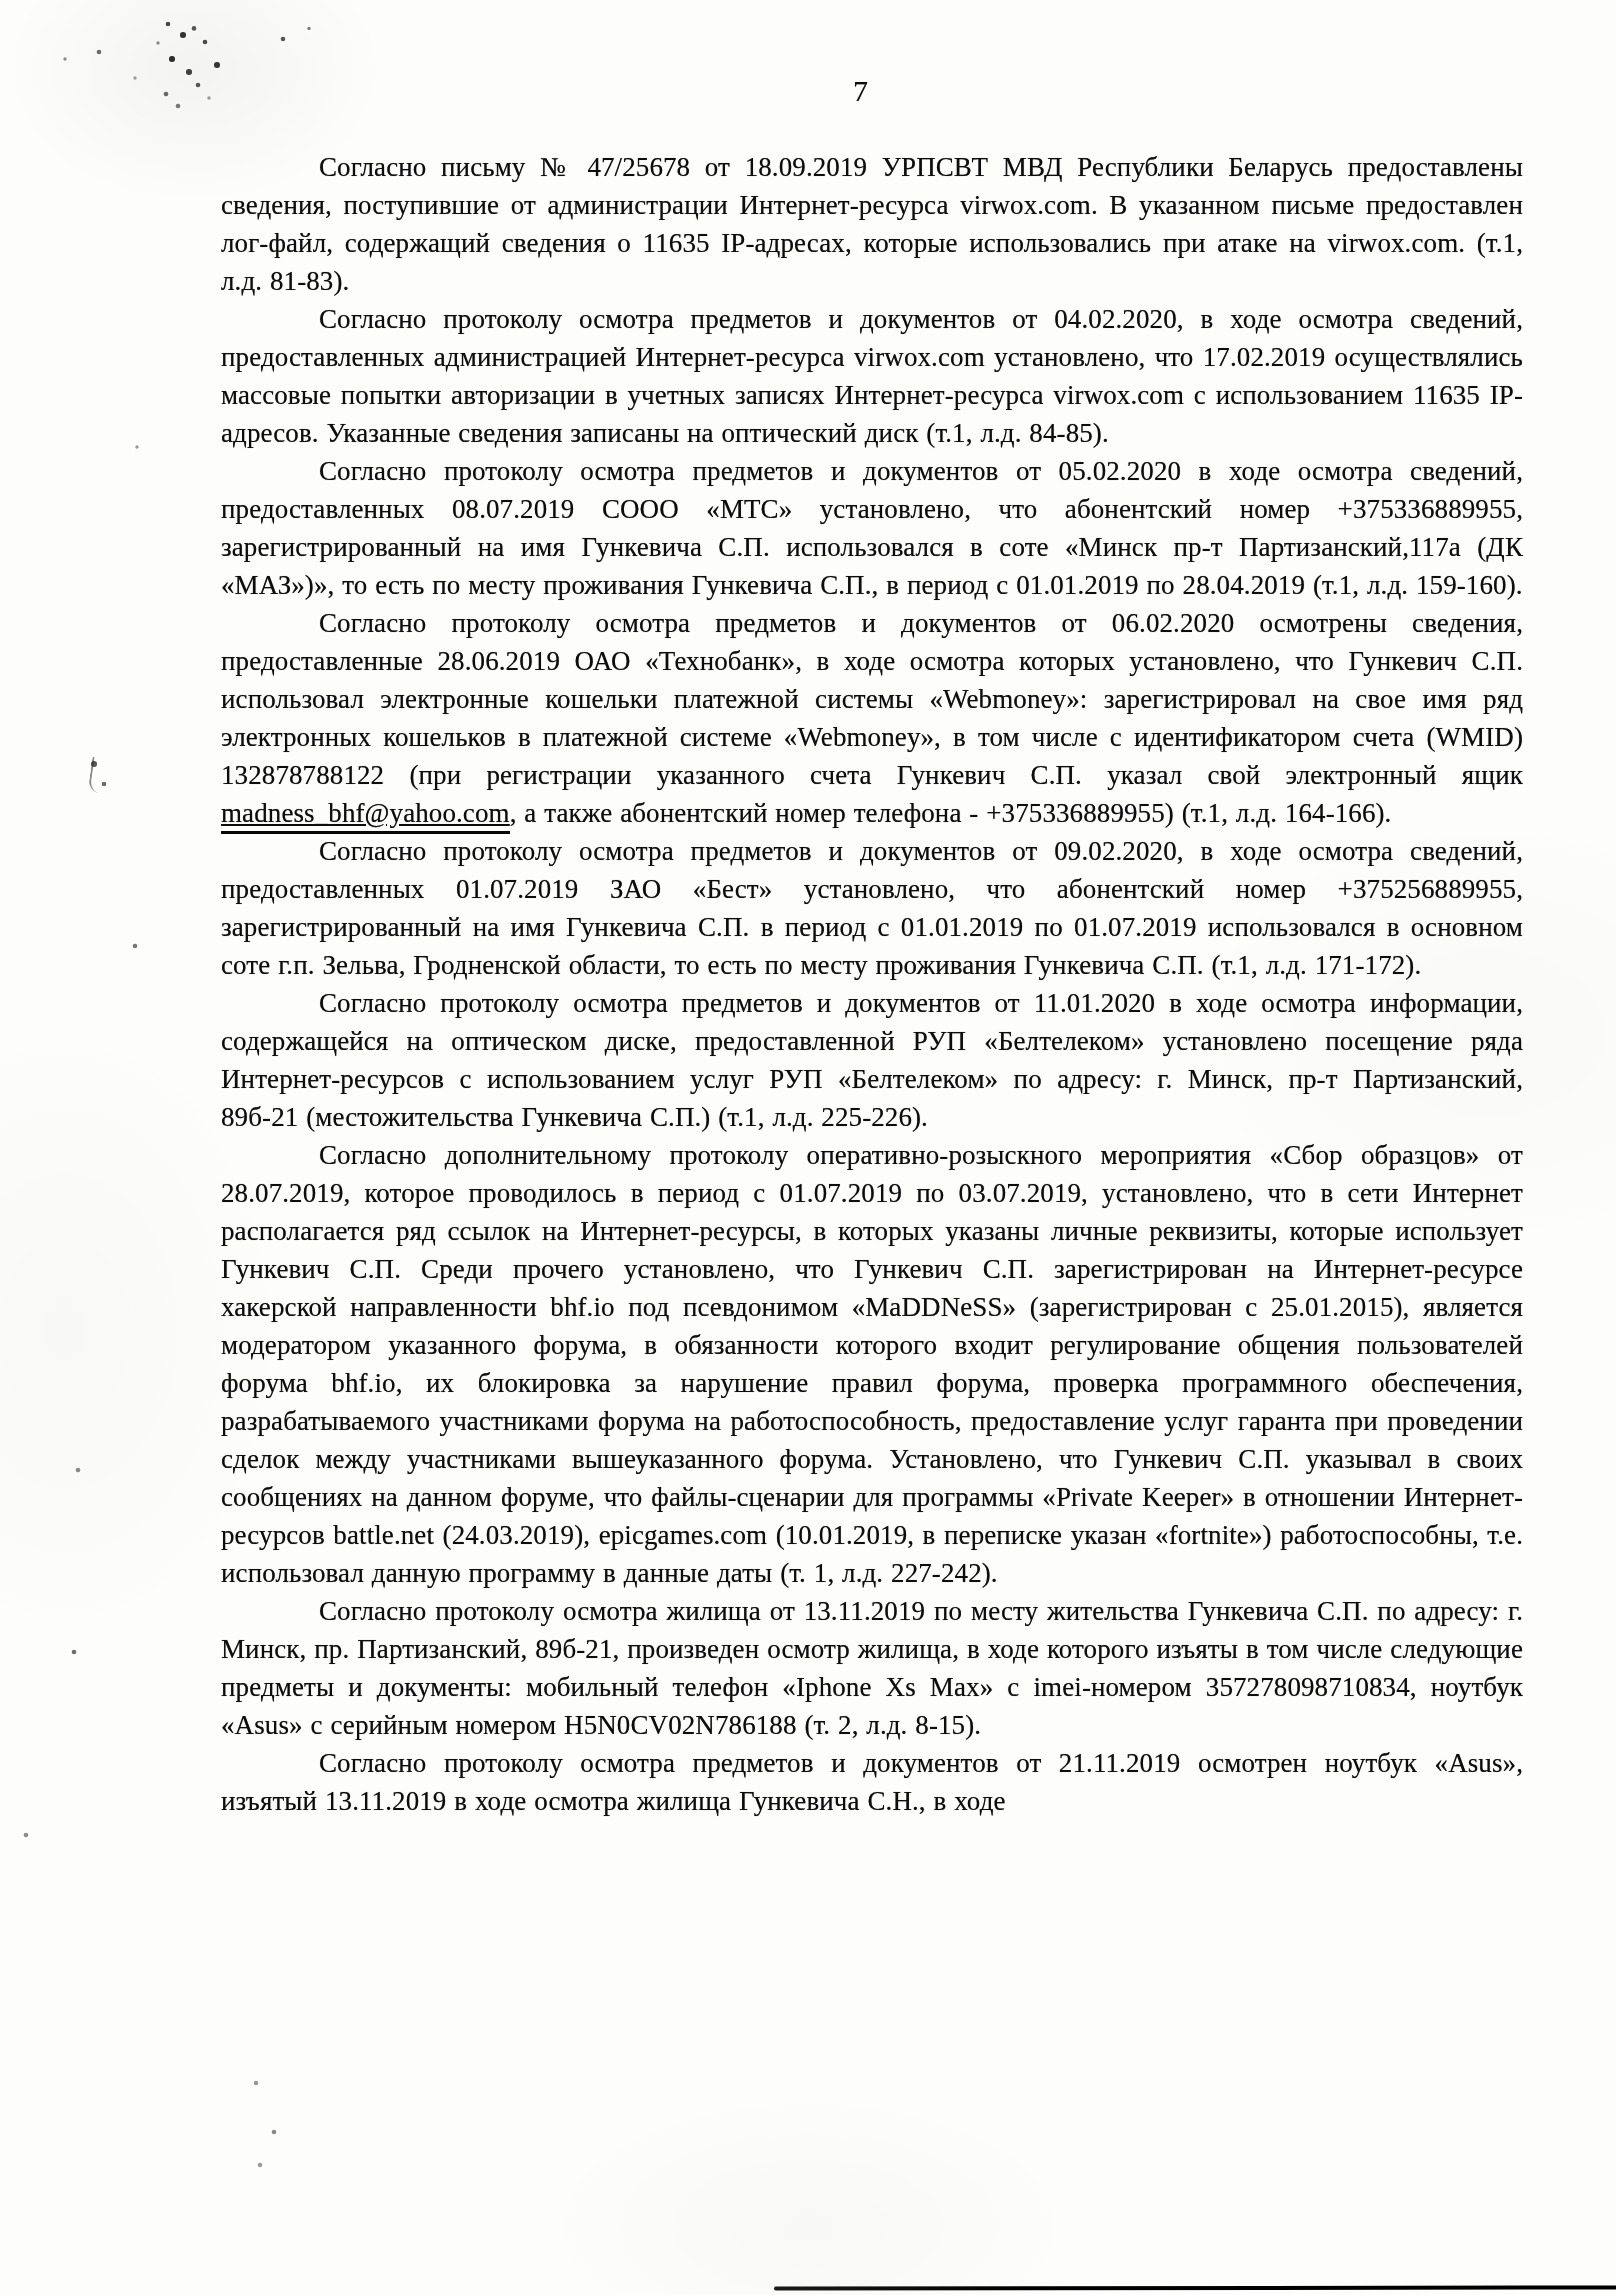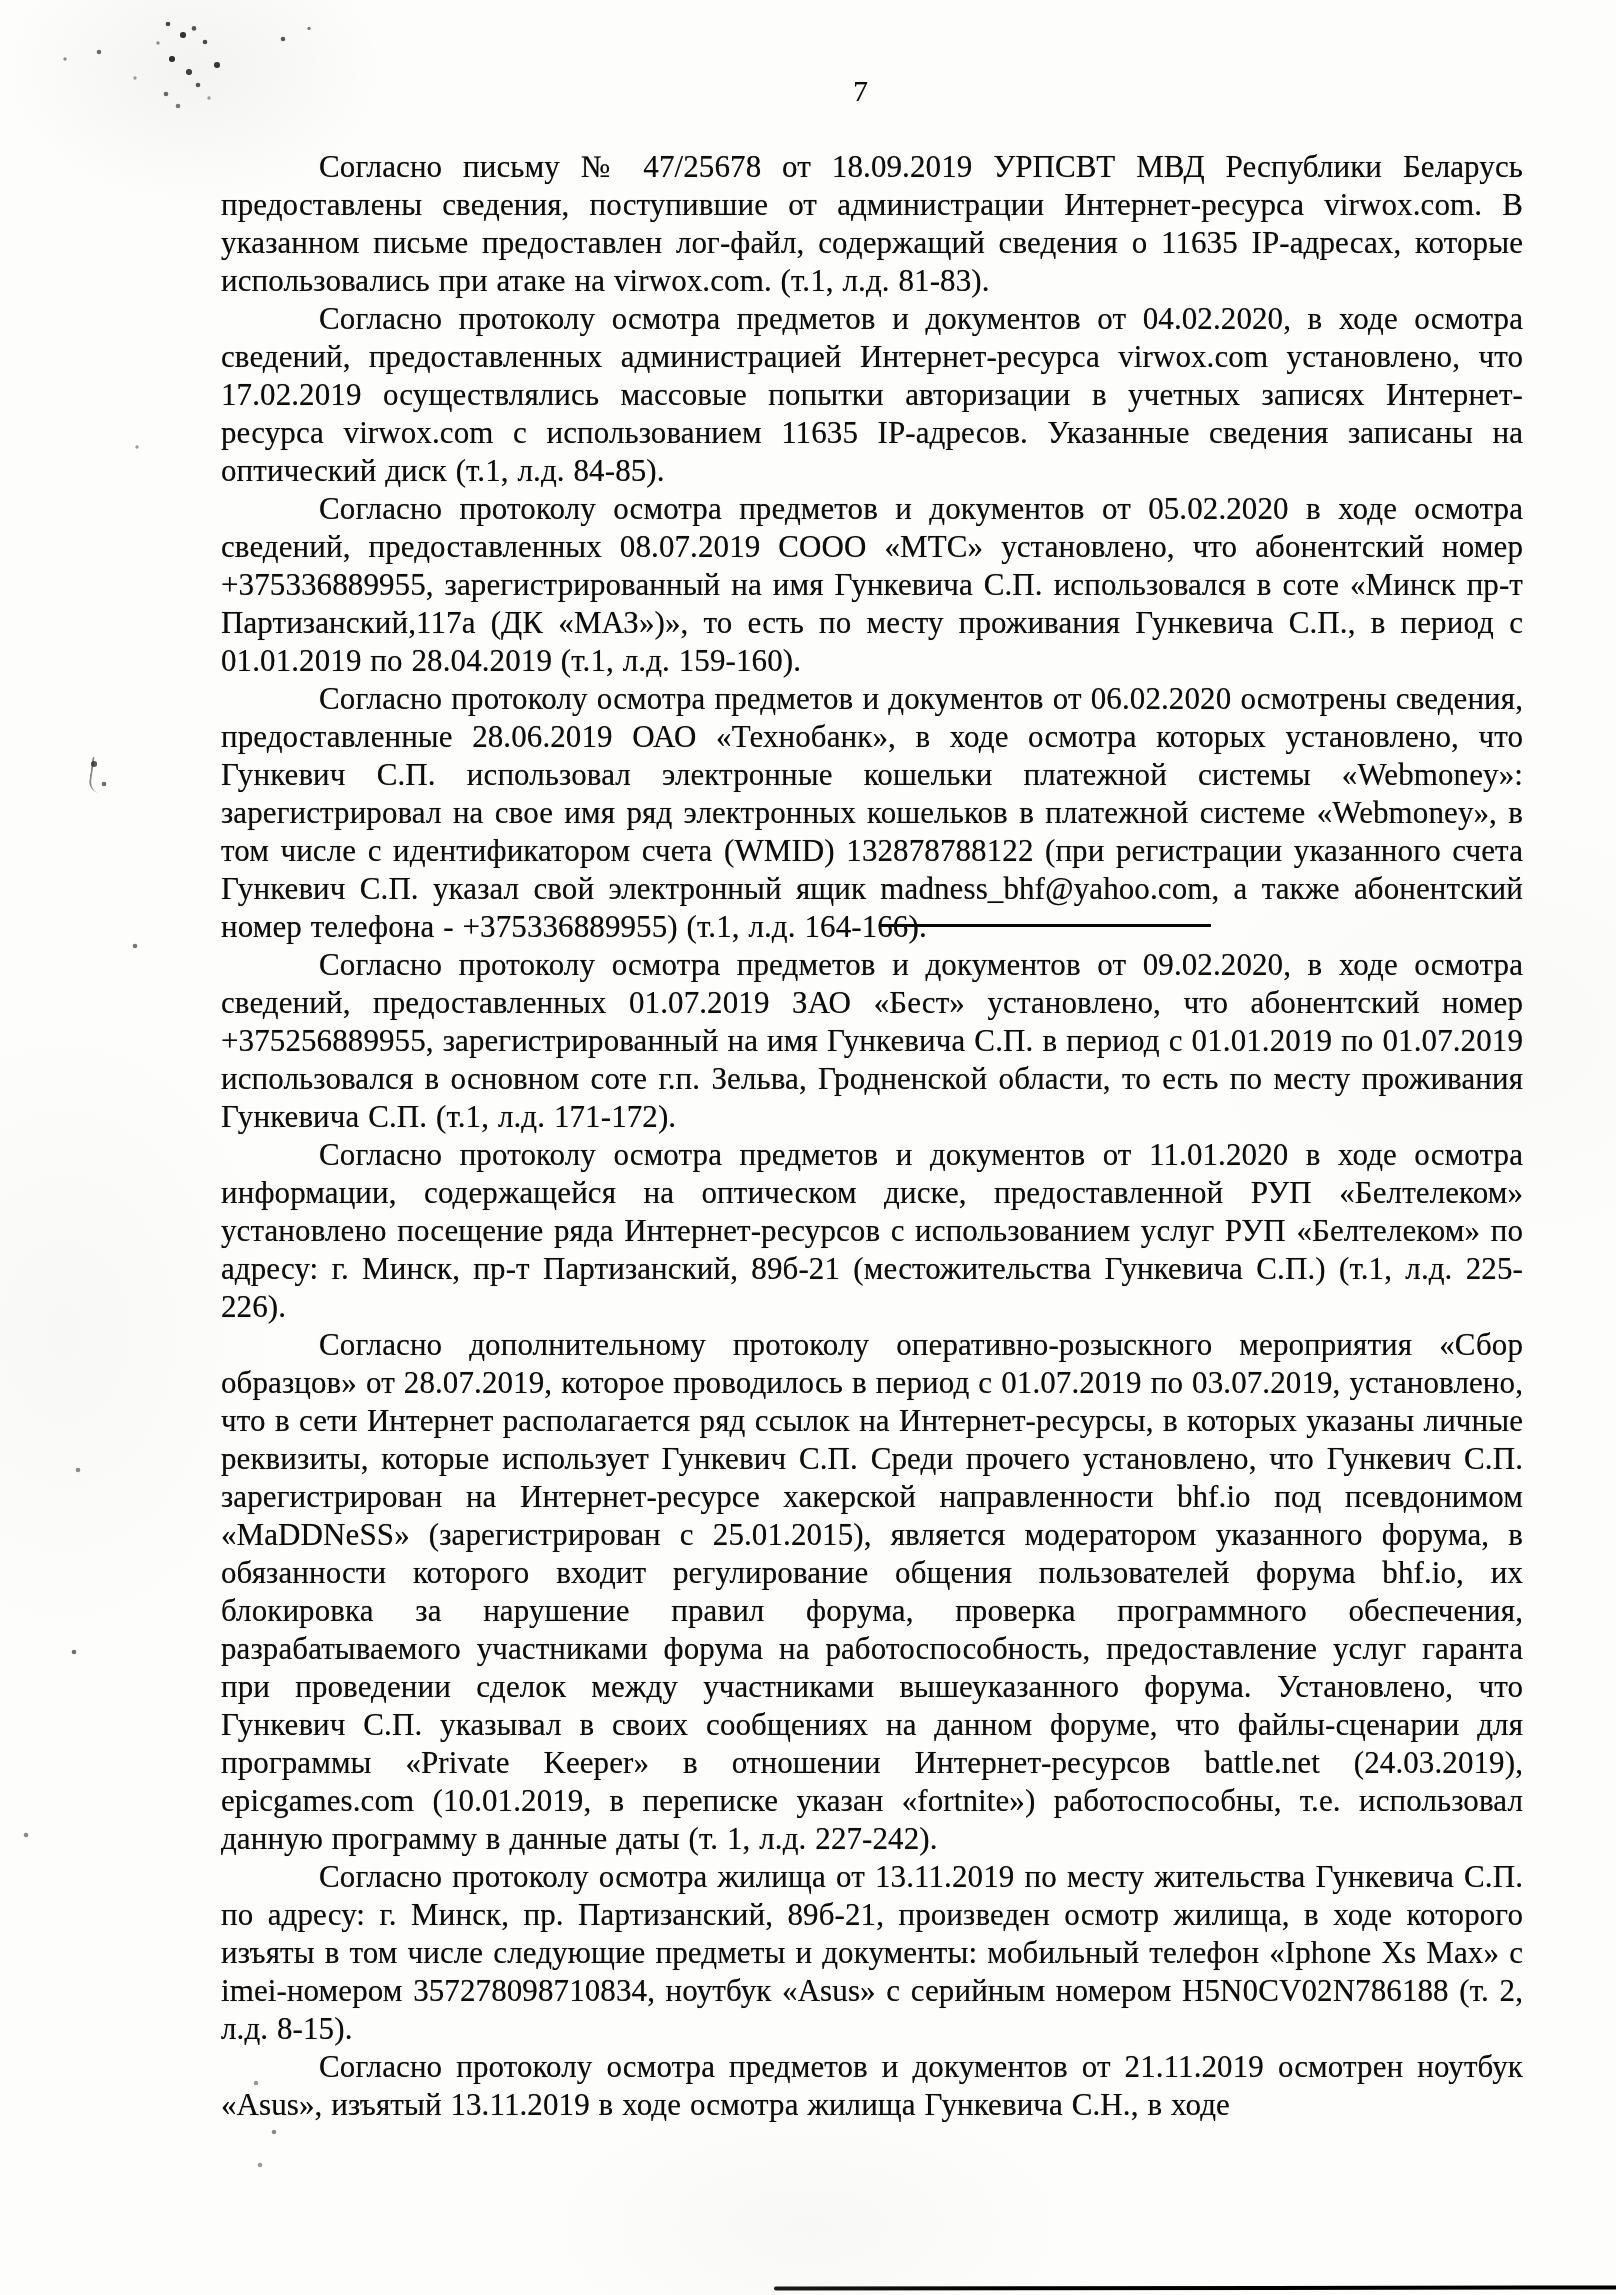--- a/index.html
+++ b/index.html
@@ -28,35 +28,36 @@
     left: 853px;
     font-size: 30px;
     line-height: 1;
     text-shadow: 0 0 0.7px rgba(0,0,0,0.5);
   }
   .text-block {
     position: absolute;
     top: 148px;
     left: 221px;
     width: 1302px;
-    font-size: 31px;
+    font-size: 27px;
     line-height: 38px;
     text-align: justify;
     letter-spacing: 0.1px;
     word-spacing: 1px;
     text-shadow: 0 0 0.7px rgba(0,0,0,0.55);
   }
   .text-block p {
     margin: 0;
     padding: 0;
     text-indent: 98px;
   }
   .email-underlined {
+    text-decoration: underline;
     border-bottom: 3.3px solid #070707;
-    padding-bottom: 18px;
+    padding-bottom: 3px;
   }
   
   .speckles {
     position: absolute;
     top: 0; left: 0;
     width: 2px; height: 2px;
     border-radius: 50%;
     background: transparent;
     box-shadow:
       167px 23px 0 1.3px #474747,

